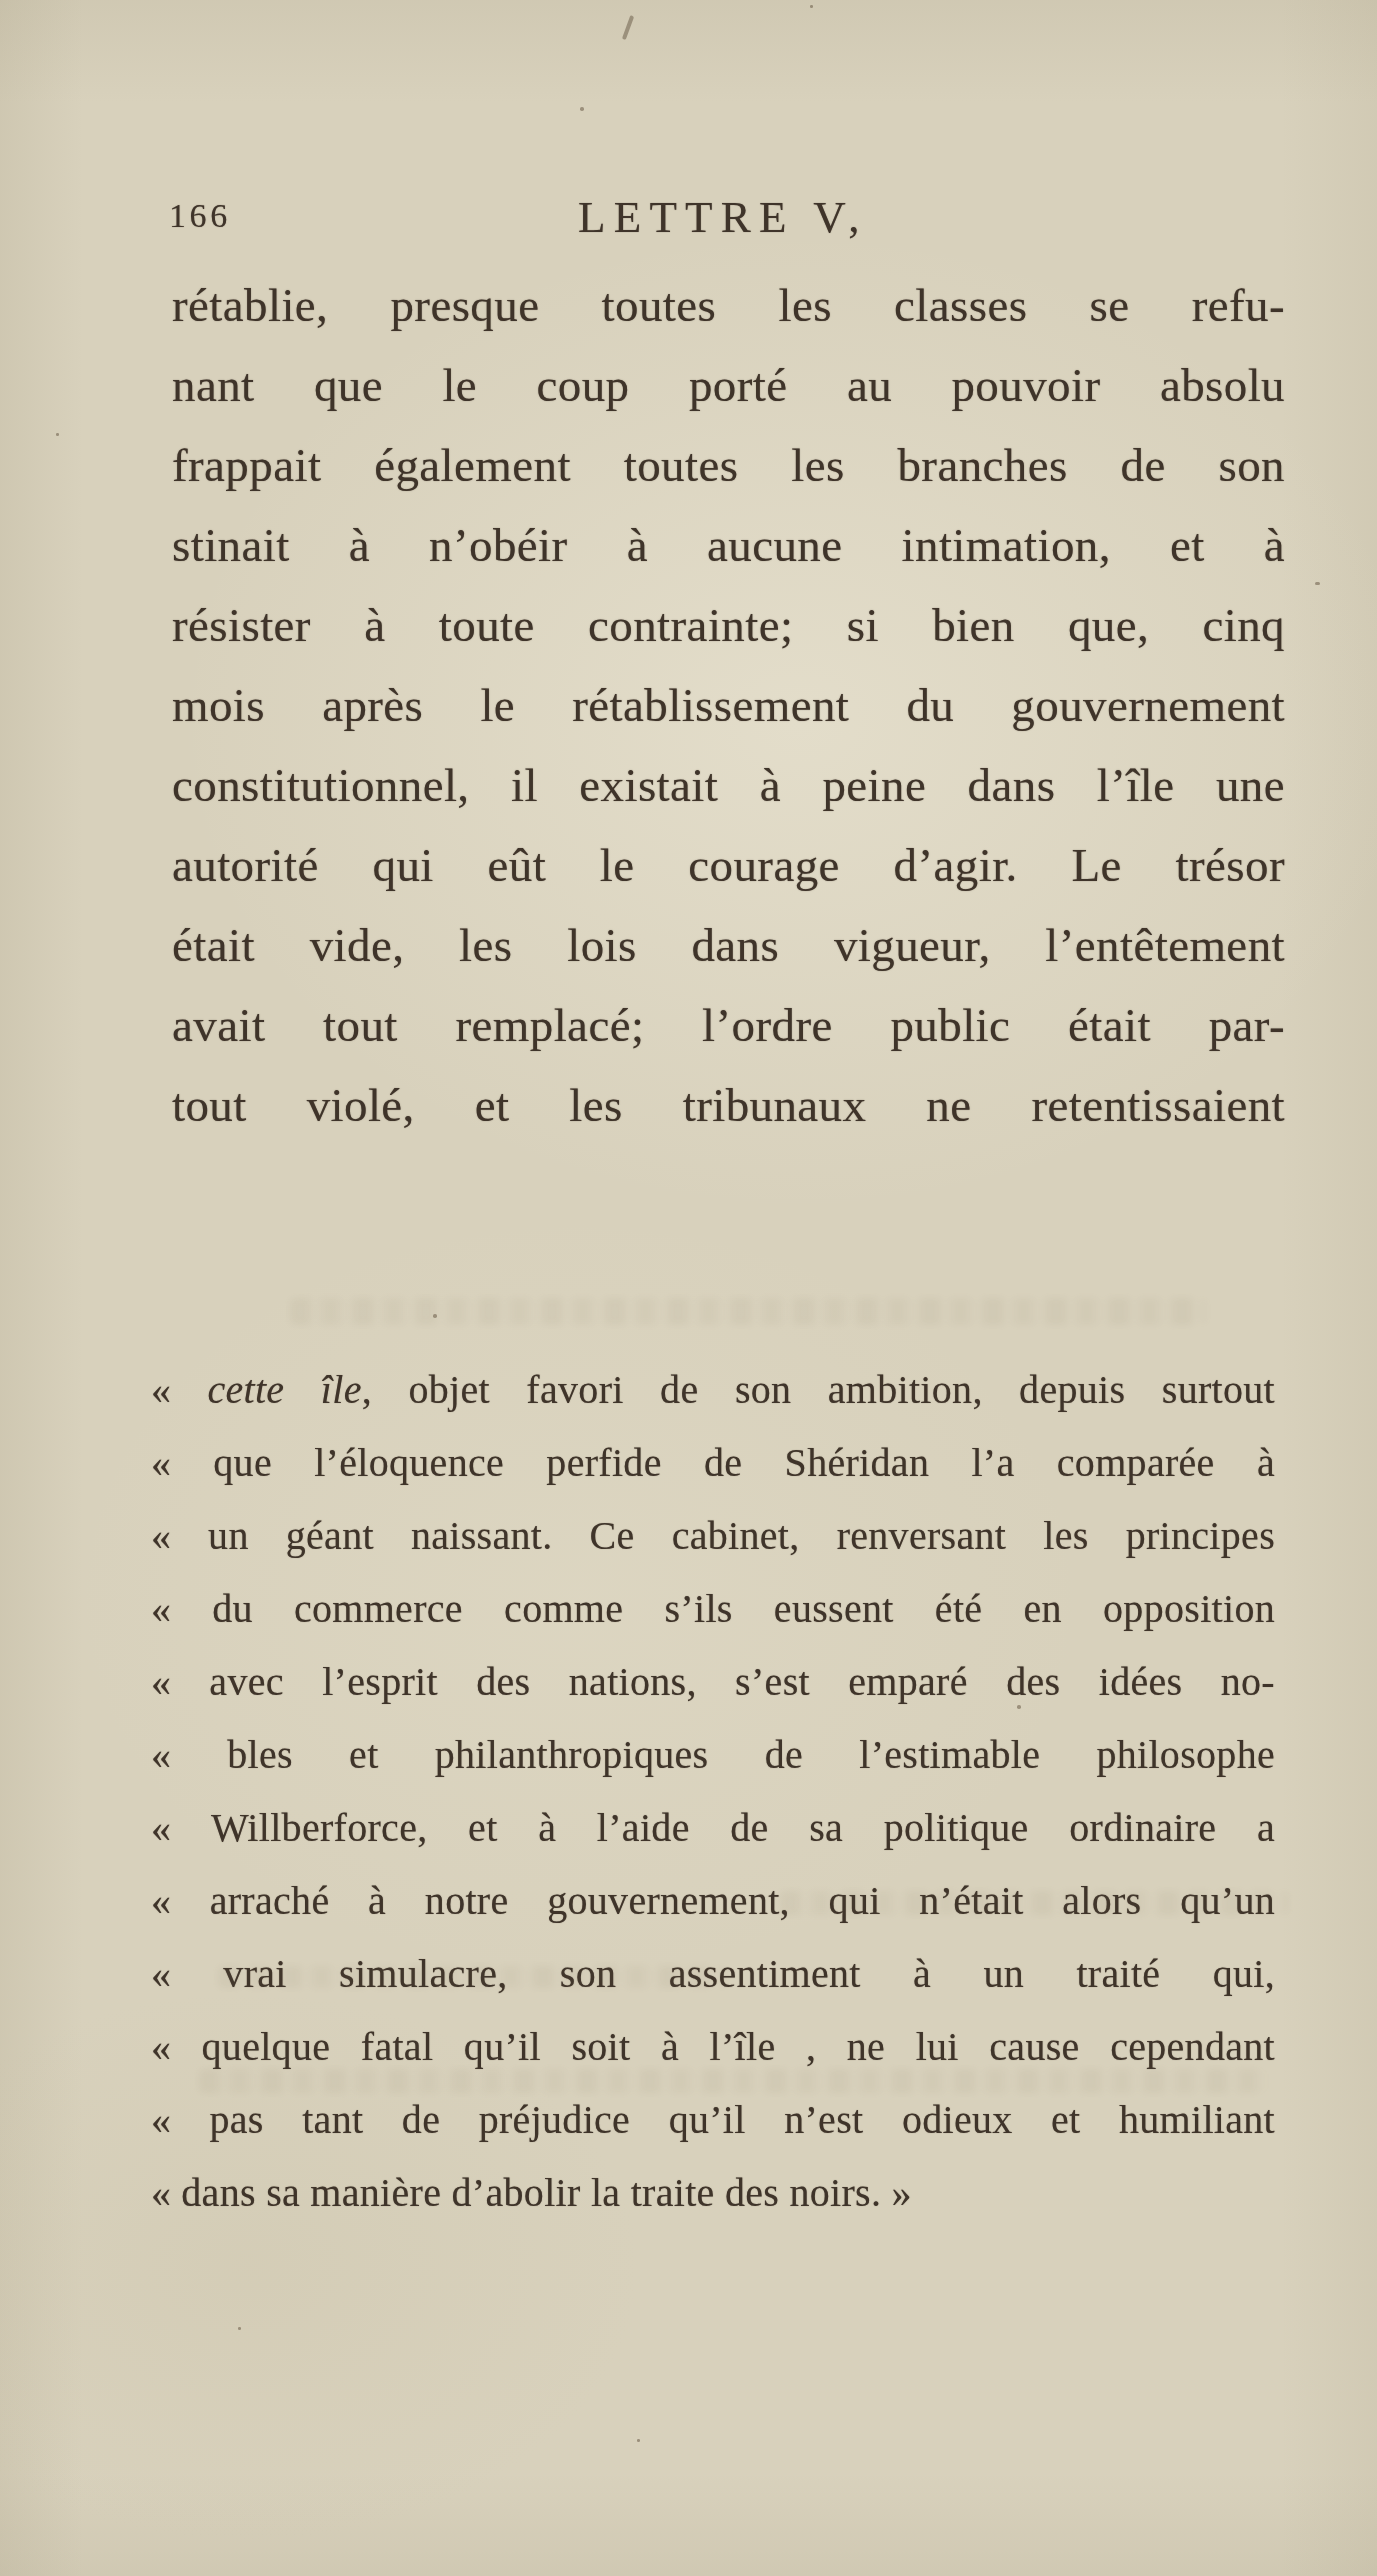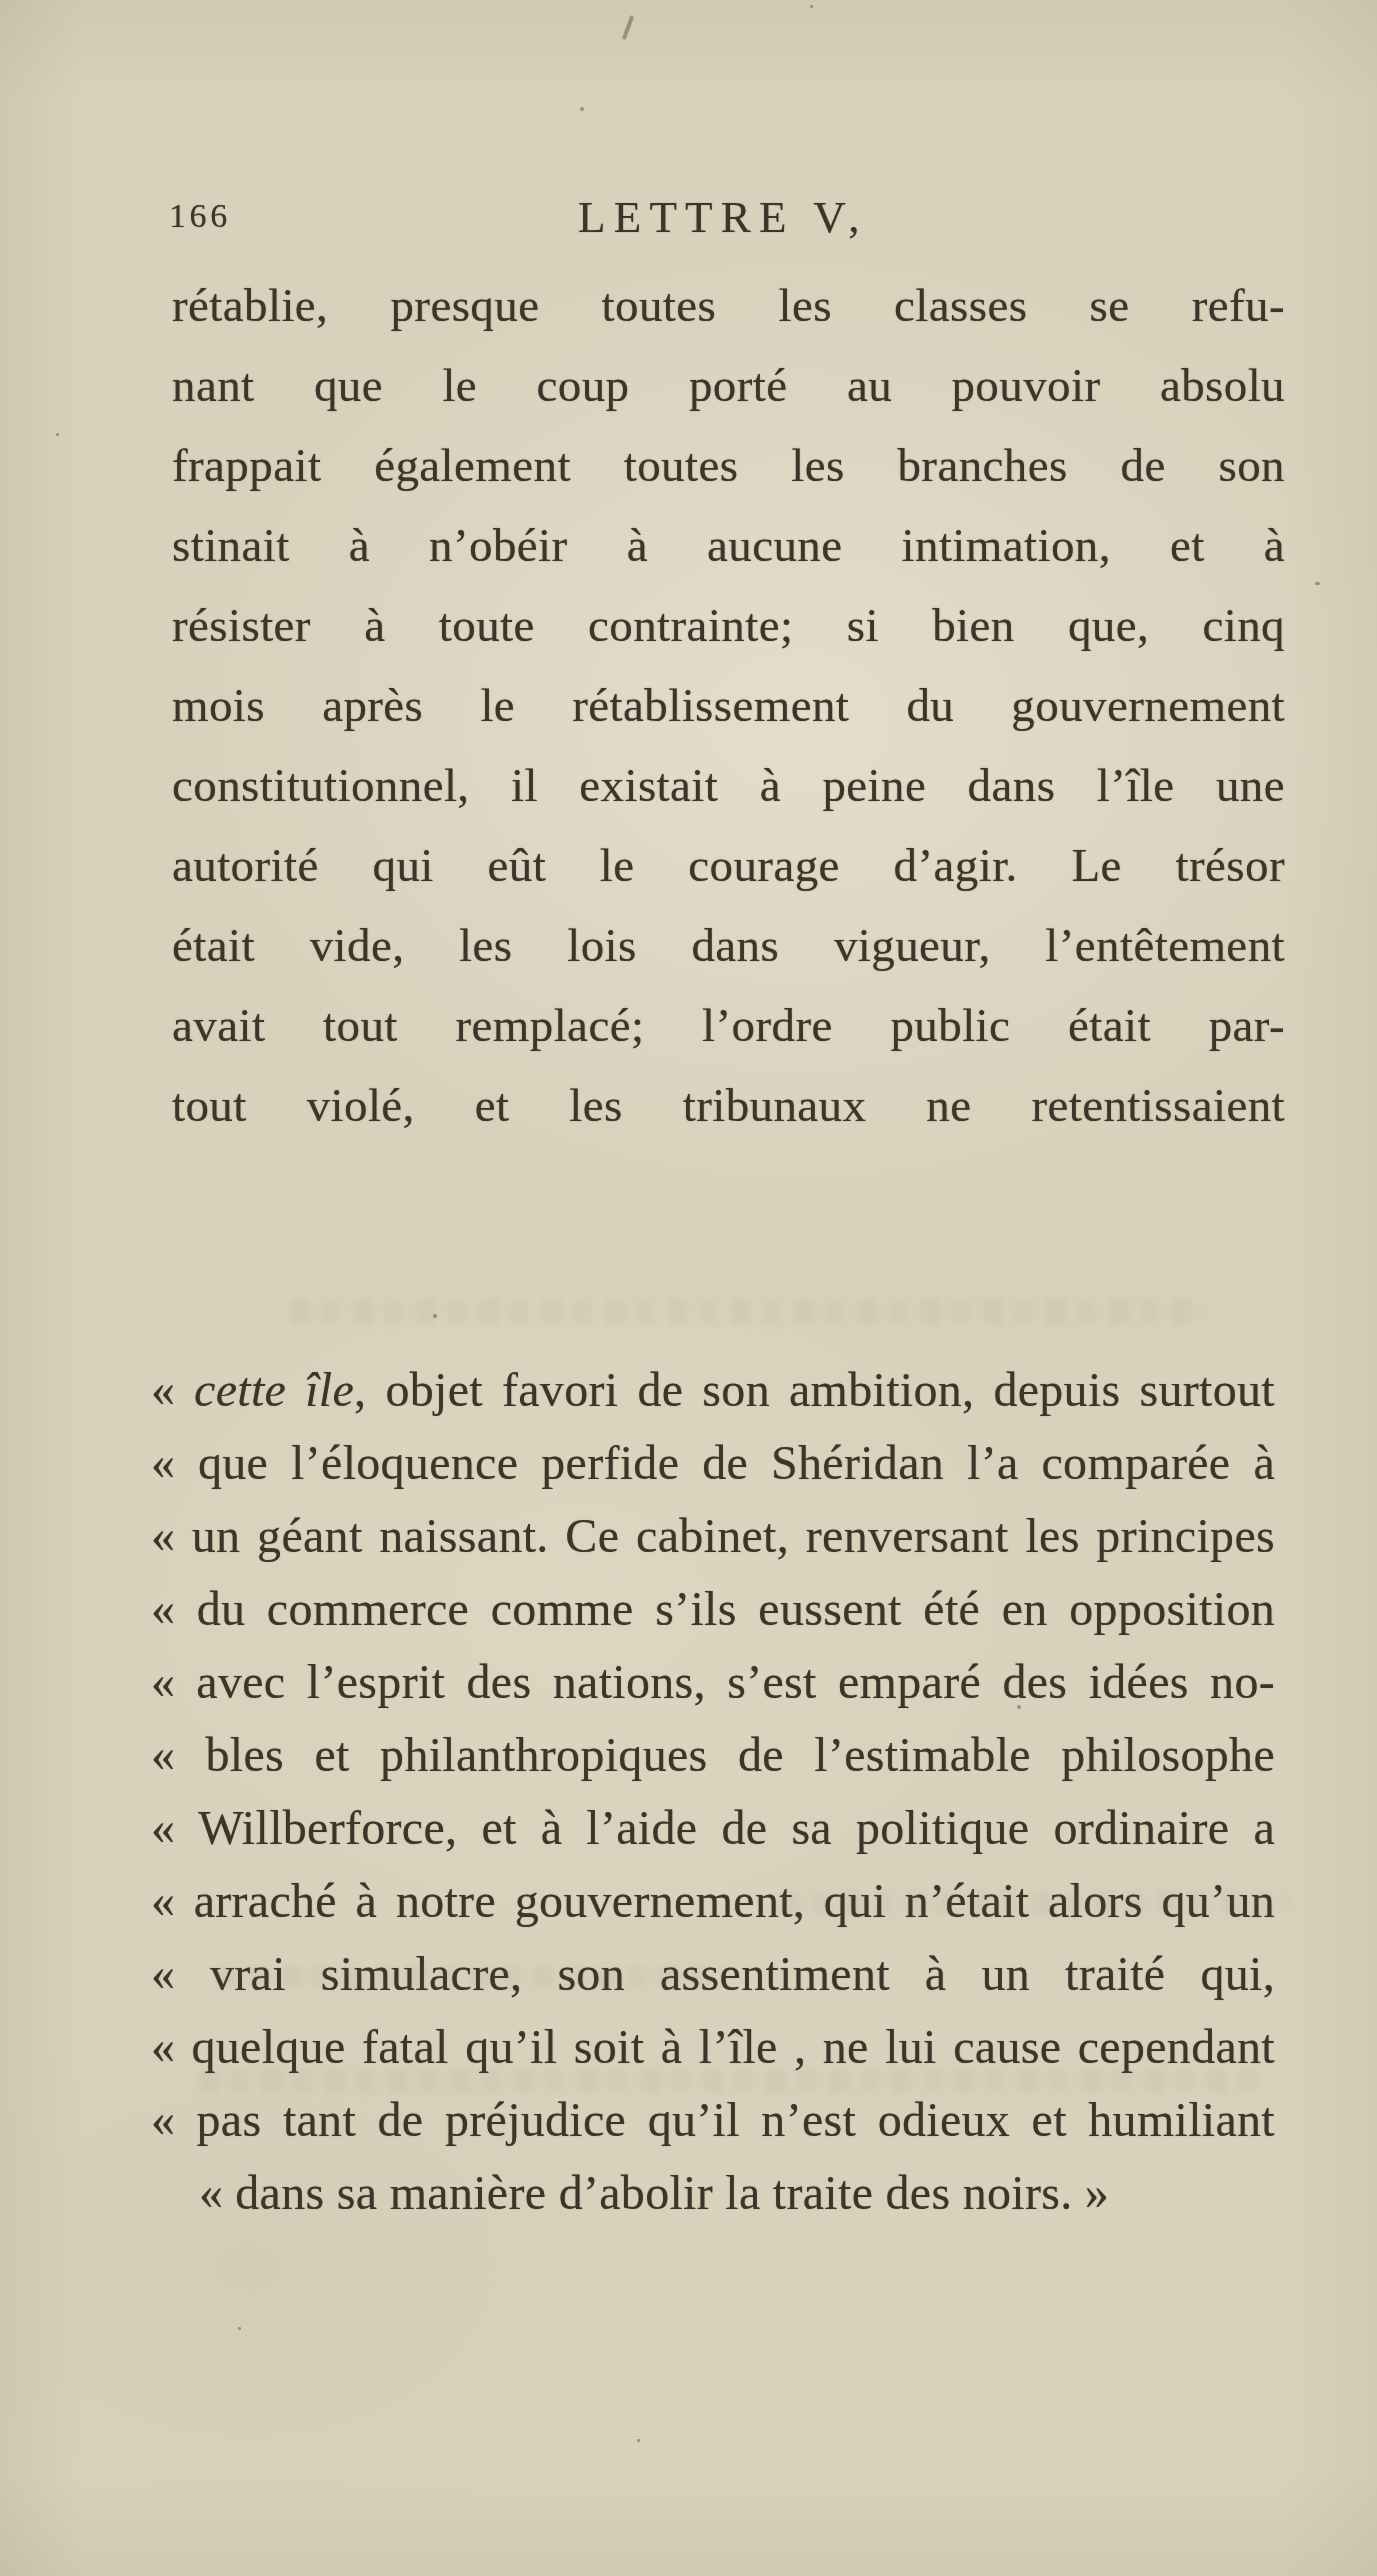--- a/index.html
+++ b/index.html
@@ -40,26 +40,26 @@
     text-align: justify; text-align-last: justify;
     letter-spacing: 0.4px;
     text-shadow: 0 0 1.2px rgba(62,49,38,0.55);
   }
 
   .footnote {
     position: absolute; left: 151px; top: 1353px; width: 1124px;
   }
   .fline {
     height: 73px; line-height: 73px;
-    font-size: 48px;
+    font-size: 40px;
     text-align: justify; text-align-last: justify;
     letter-spacing: 0.3px;
     text-shadow: 0 0 1px rgba(62,49,38,0.5);
   }
-  .fline-last { text-align-last: left; margin-left: 48px; }
+  .fline-last { text-align-last: left; }
   .fline i { font-style: italic; }
   .guillemet { letter-spacing: 0; }
 
   .ghost {
     position: absolute;
     filter: blur(3.6px);
     opacity: 0.45;
     border-radius: 5.4px;
     background: repeating-linear-gradient(90deg,
       rgba(125,110,85,0.16) 0 20px, rgba(125,110,85,0.02) 20px 31px,

